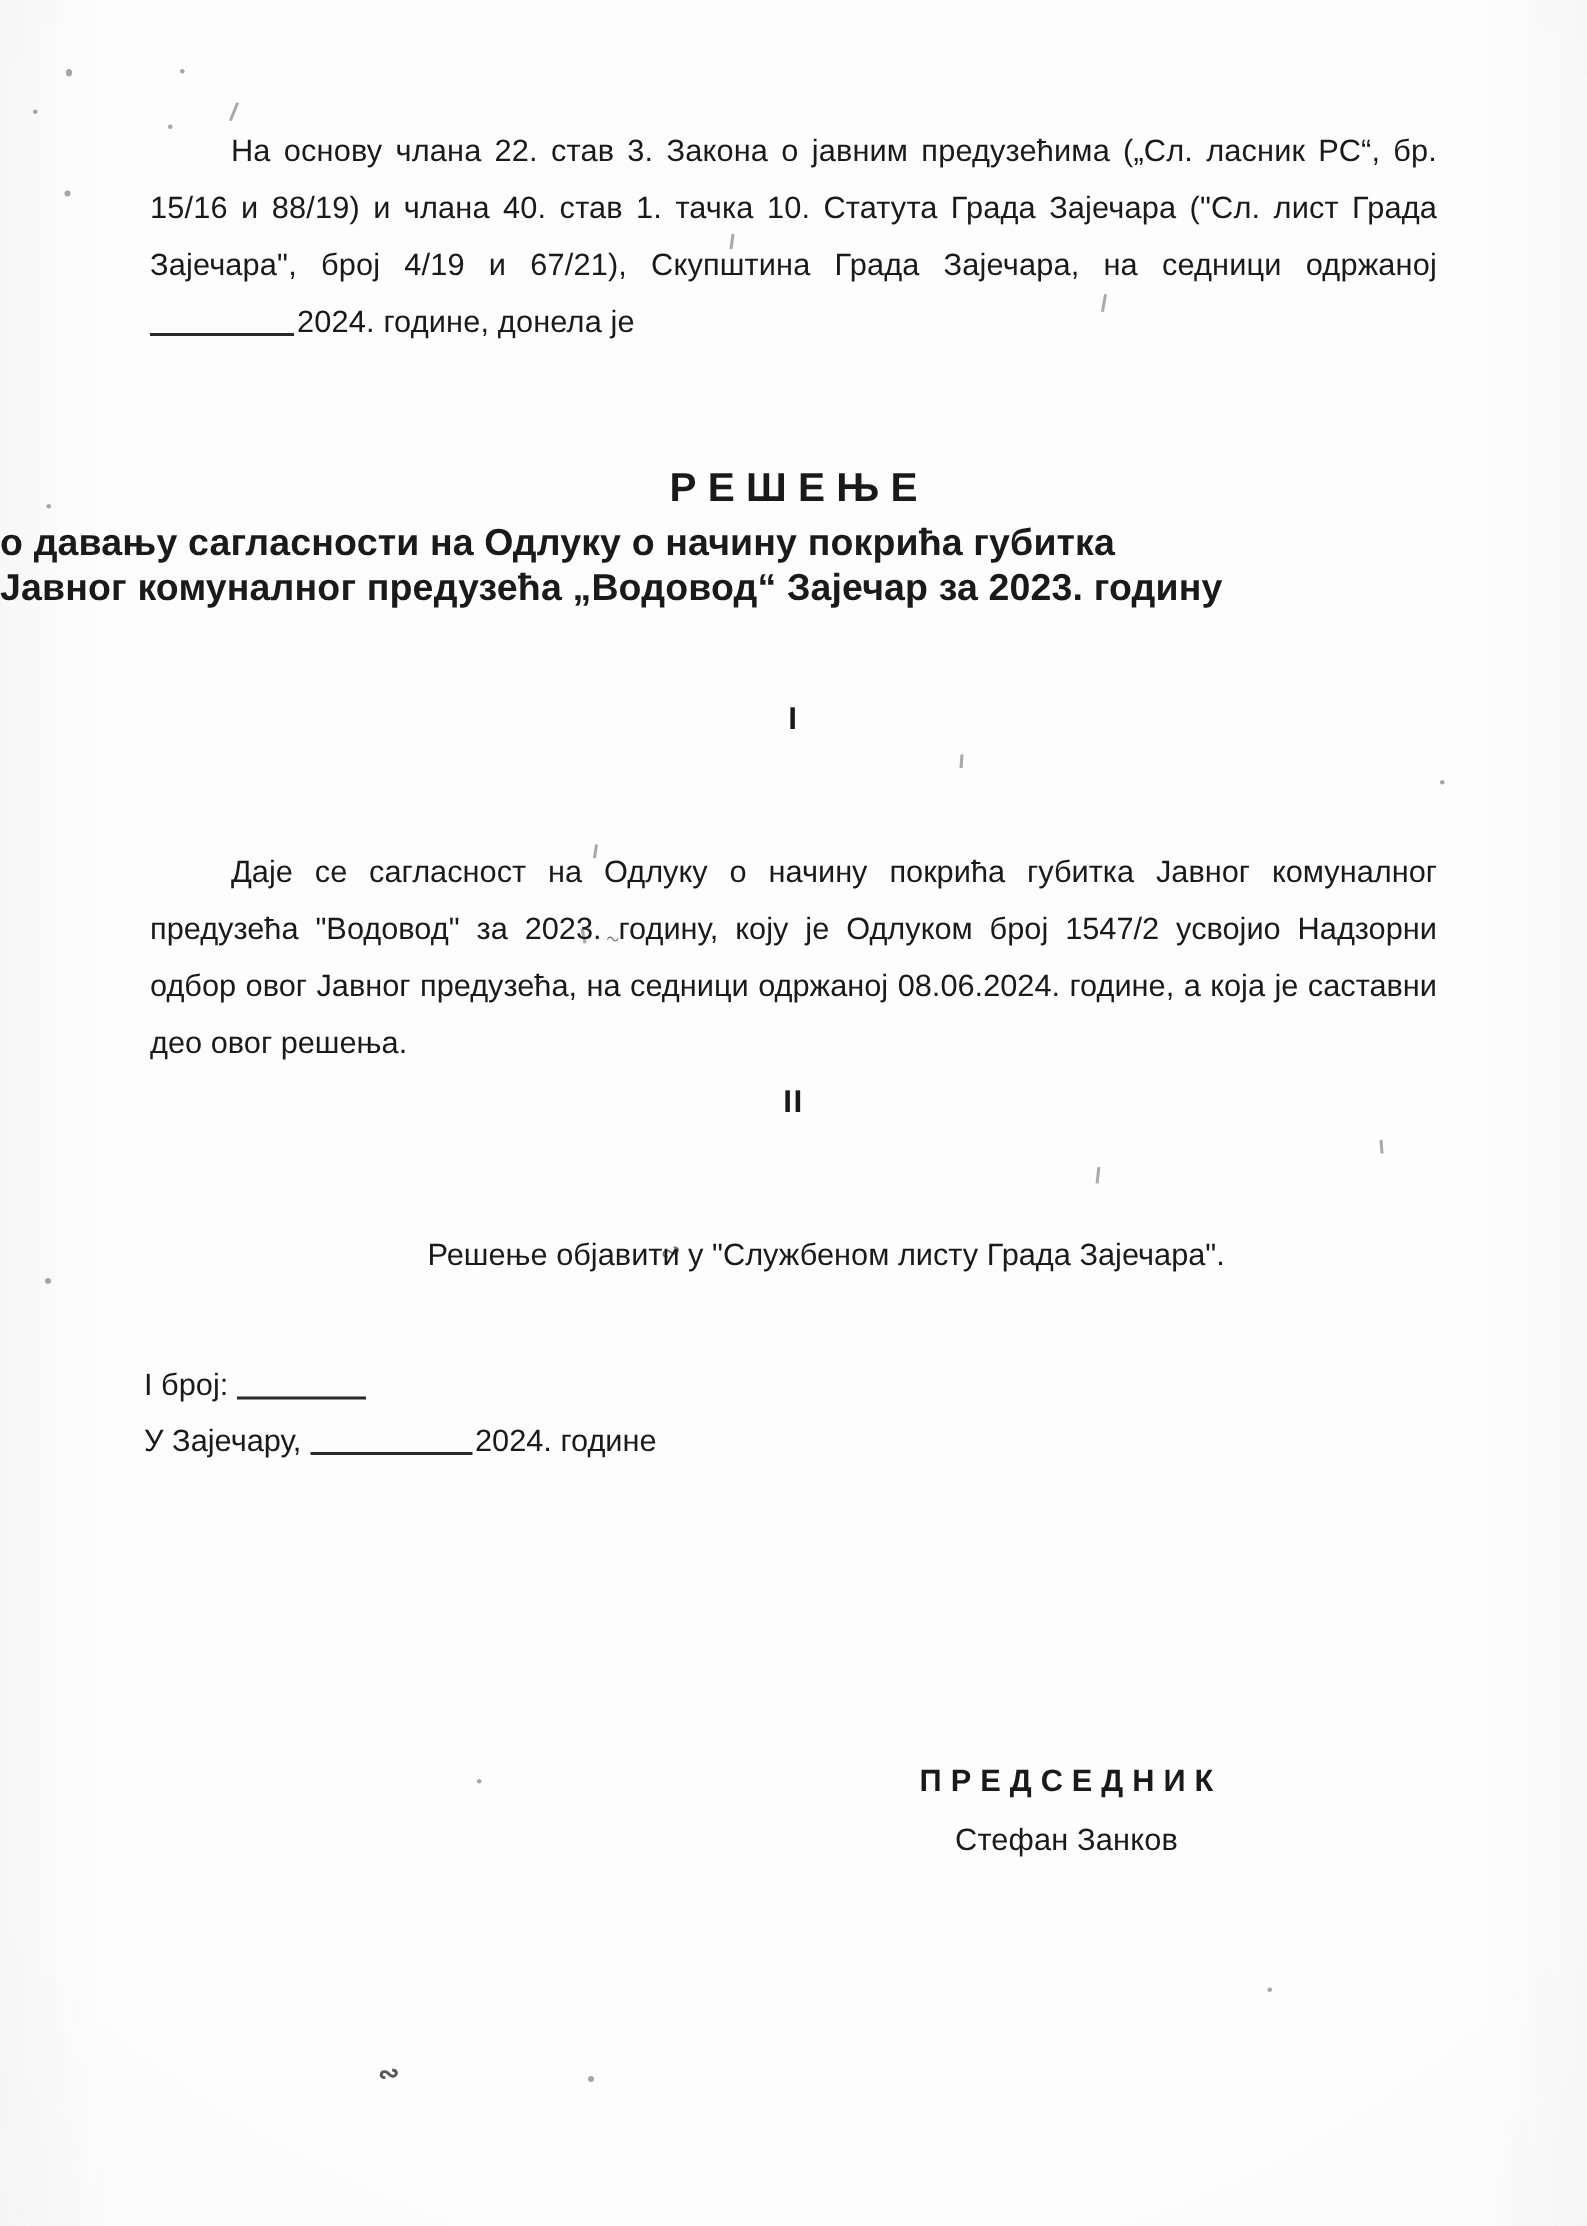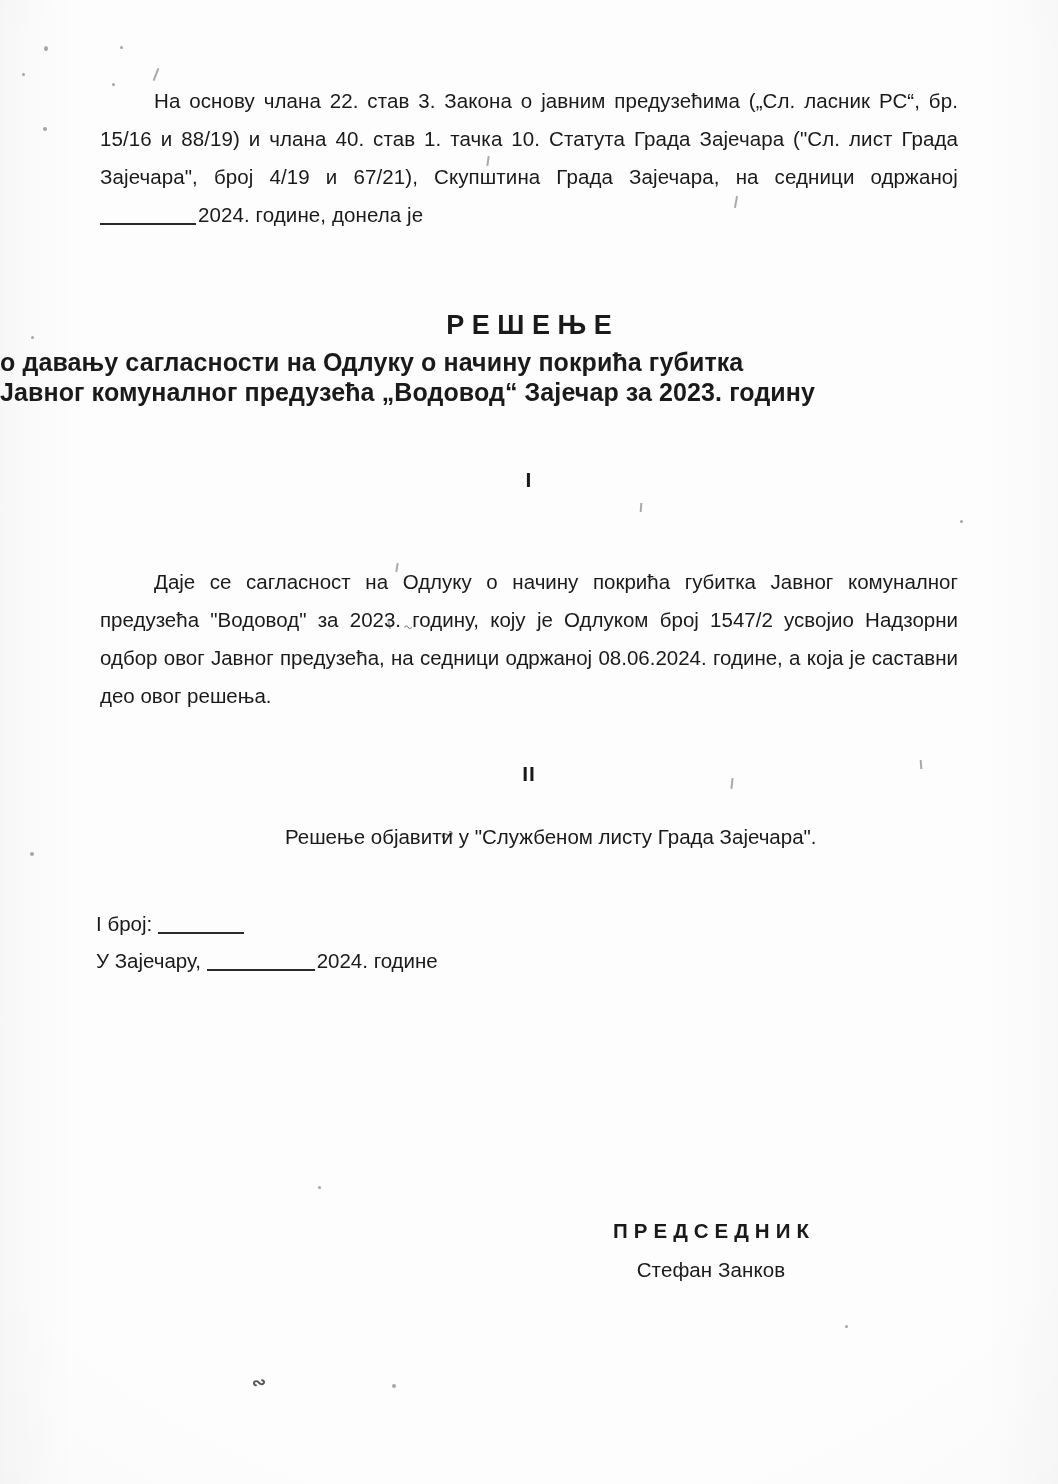--- a/index.html
+++ b/index.html
@@ -95,21 +95,21 @@
   .numeral {
     position: absolute;
     left: 0;
     width: 1058px;
     text-align: center;
     font-size: 21px;
     font-weight: 700;
     letter-spacing: 1px;
   }
   .numeral.one { top: 468px; }
-  .numeral.two { top: 762px; }
+  .numeral.two { top: 723px; }
 
   .body-para {
     position: absolute;
     left: 100px;
     top: 542px;
     width: 858px;
     font-size: 20.5px;
     line-height: 38px;
     text-align: justify;
     text-justify: inter-word;
@@ -141,21 +141,20 @@
     font-weight: 700;
     letter-spacing: .4px;
   }
 
   .signatory {
     position: absolute;
     left: 596px;
     top: 1172px;
     width: 230px;
     text-align: center;
-    margin-top: 43px;
   }
   .signatory .role {
     font-size: 20.5px;
     font-weight: 700;
     letter-spacing: 6px;
     text-indent: 6px;
     line-height: 32px;
   }
   .signatory .name {
     font-size: 20.5px;

